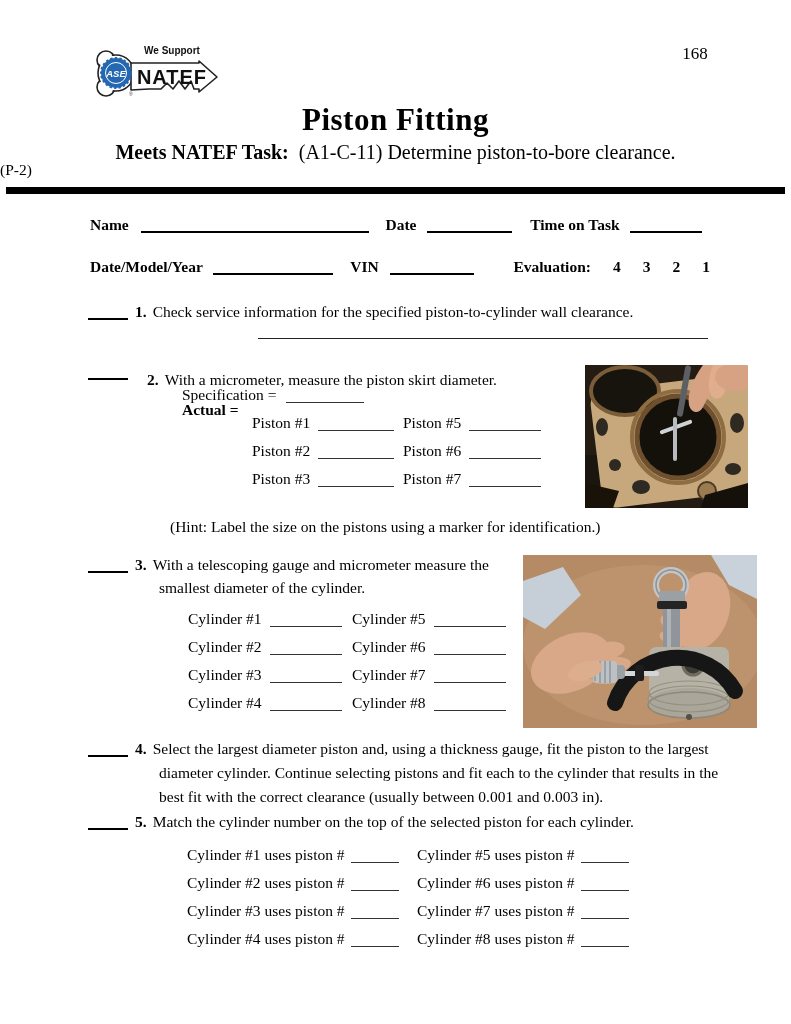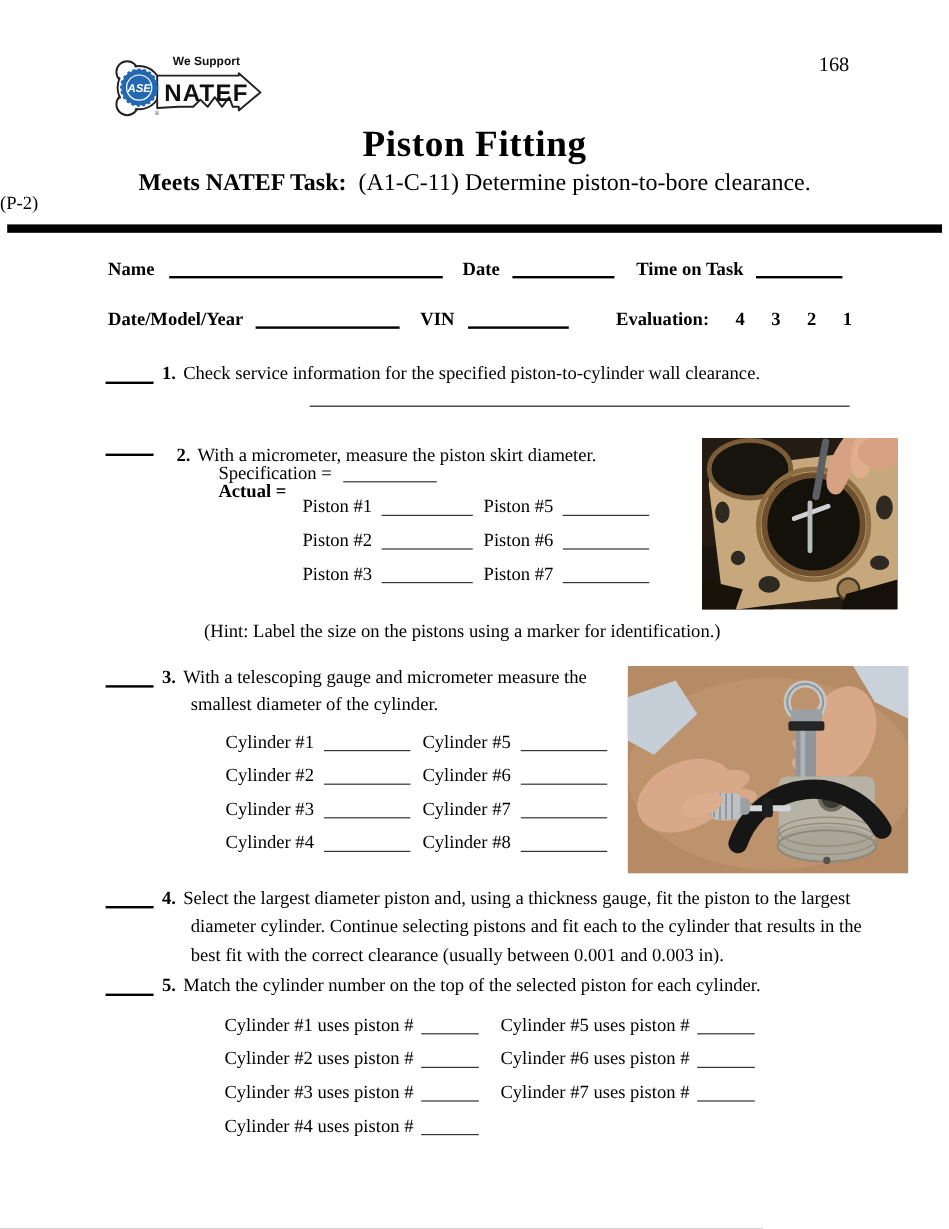--- a/index.html
+++ b/index.html
@@ -226,15 +226,16 @@
   <div class="abs col" style="left:187px;top:846px;">
     <div class="frow"><span>Cylinder #1 uses piston #</span><span class="blank thin" style="width:48px;margin-left:6px;"></span></div>
     <div class="frow"><span>Cylinder #2 uses piston #</span><span class="blank thin" style="width:48px;margin-left:6px;"></span></div>
     <div class="frow"><span>Cylinder #3 uses piston #</span><span class="blank thin" style="width:48px;margin-left:6px;"></span></div>
     <div class="frow"><span>Cylinder #4 uses piston #</span><span class="blank thin" style="width:48px;margin-left:6px;"></span></div>
   </div>
   <div class="abs col" style="left:417px;top:846px;">
     <div class="frow"><span>Cylinder #5 uses piston #</span><span class="blank thin" style="width:48px;margin-left:6px;"></span></div>
     <div class="frow"><span>Cylinder #6 uses piston #</span><span class="blank thin" style="width:48px;margin-left:6px;"></span></div>
     <div class="frow"><span>Cylinder #7 uses piston #</span><span class="blank thin" style="width:48px;margin-left:6px;"></span></div>
+    <div class="frow"><span>Cylinder #8 uses piston #</span><span class="blank thin" style="width:48px;margin-left:6px;"></span></div>
   </div>
 
 </div>
 
 </body></html>

